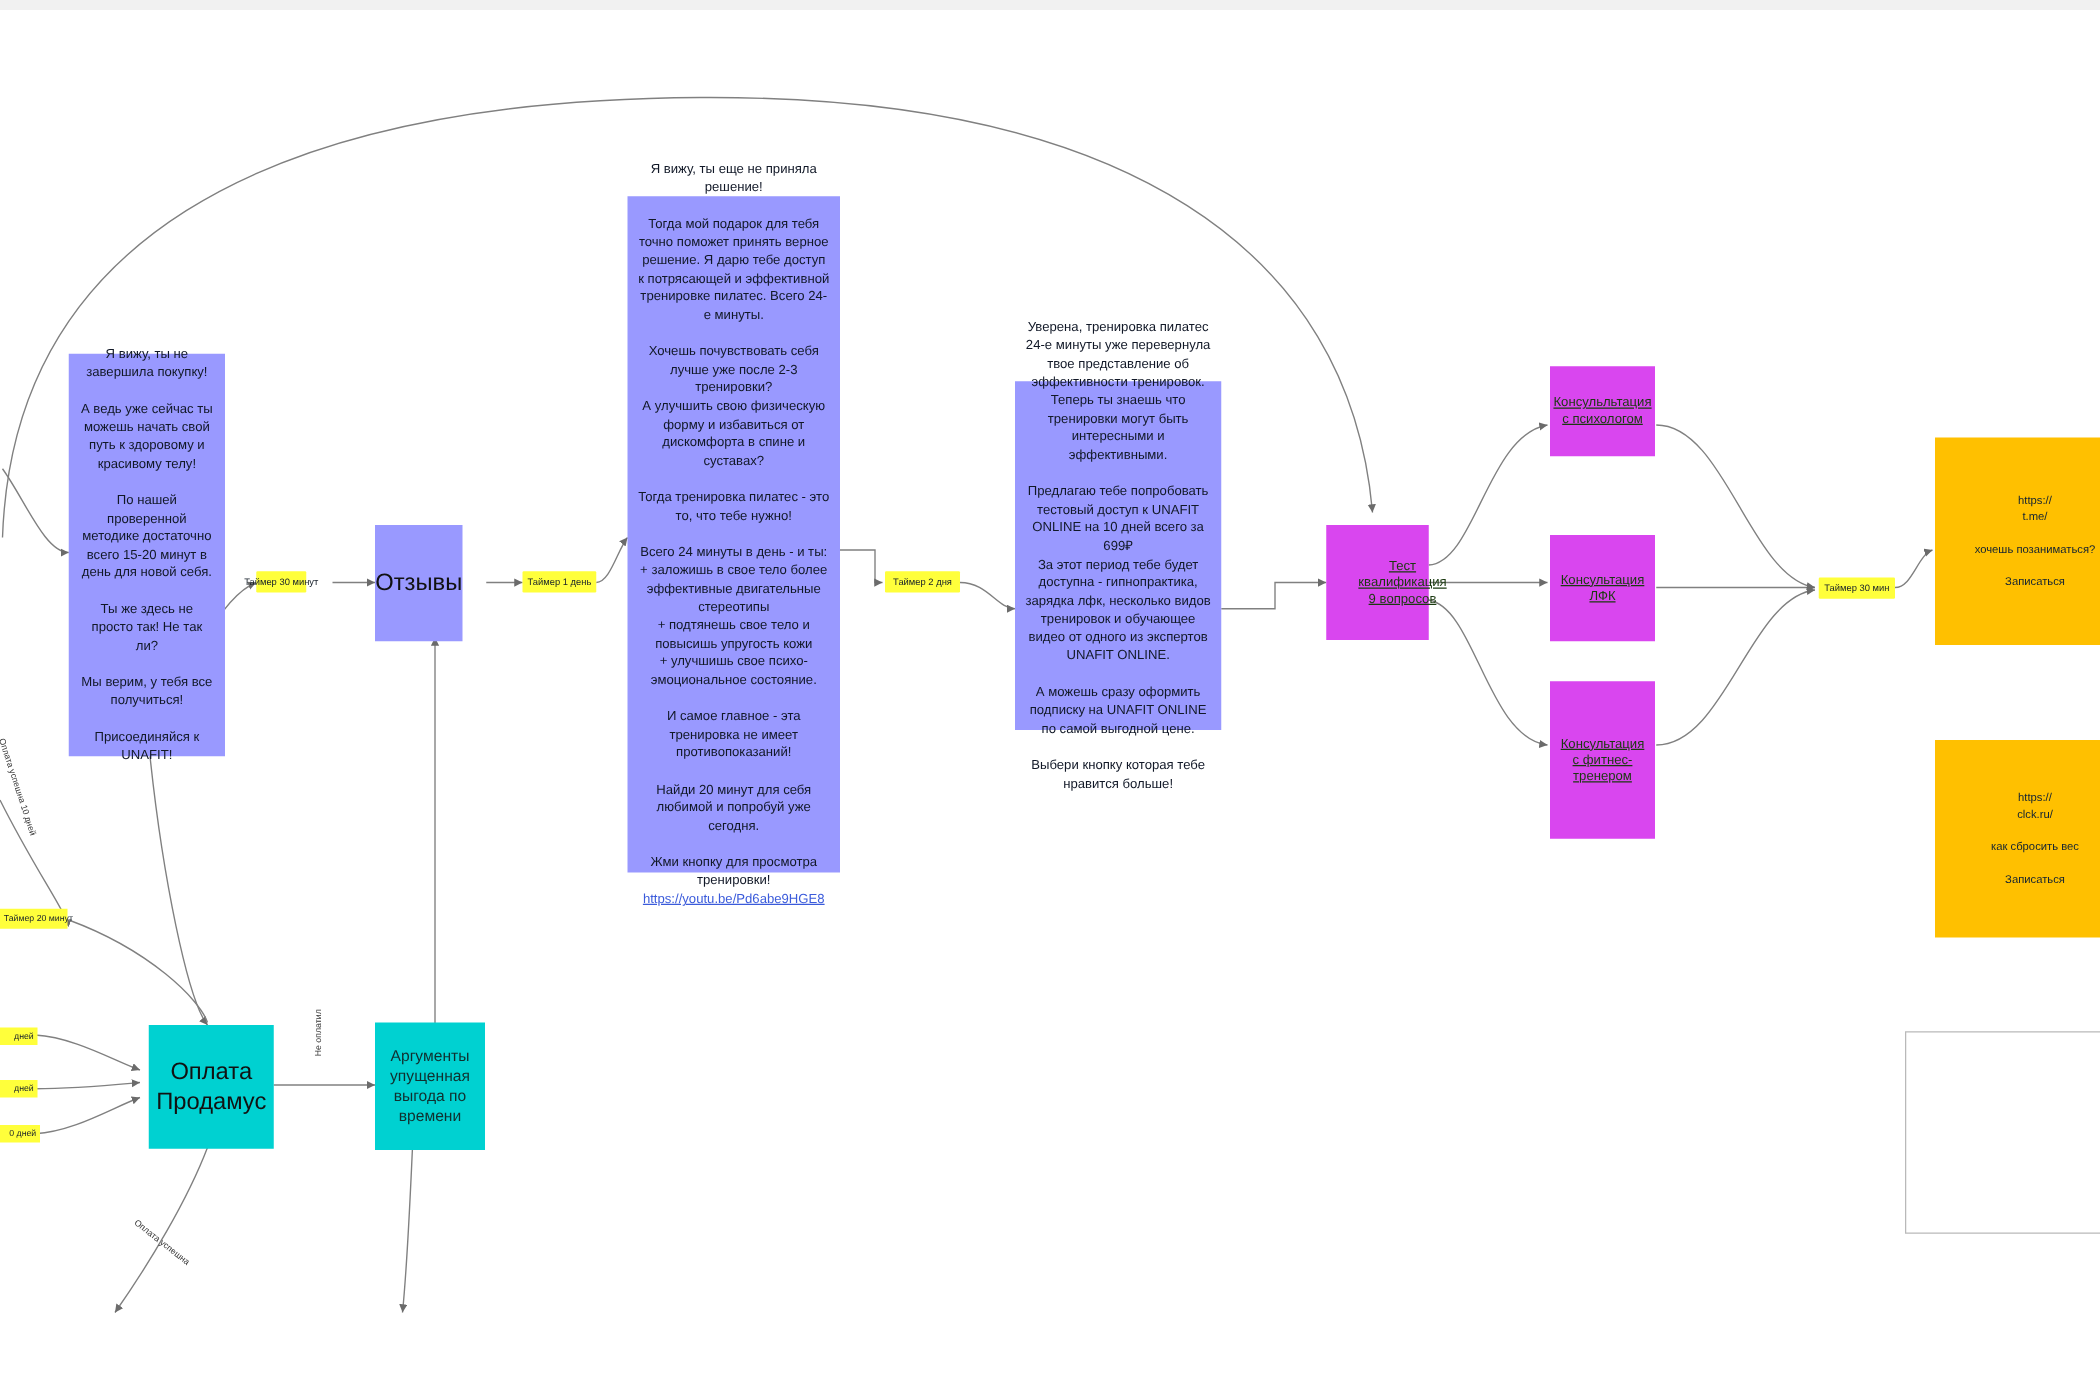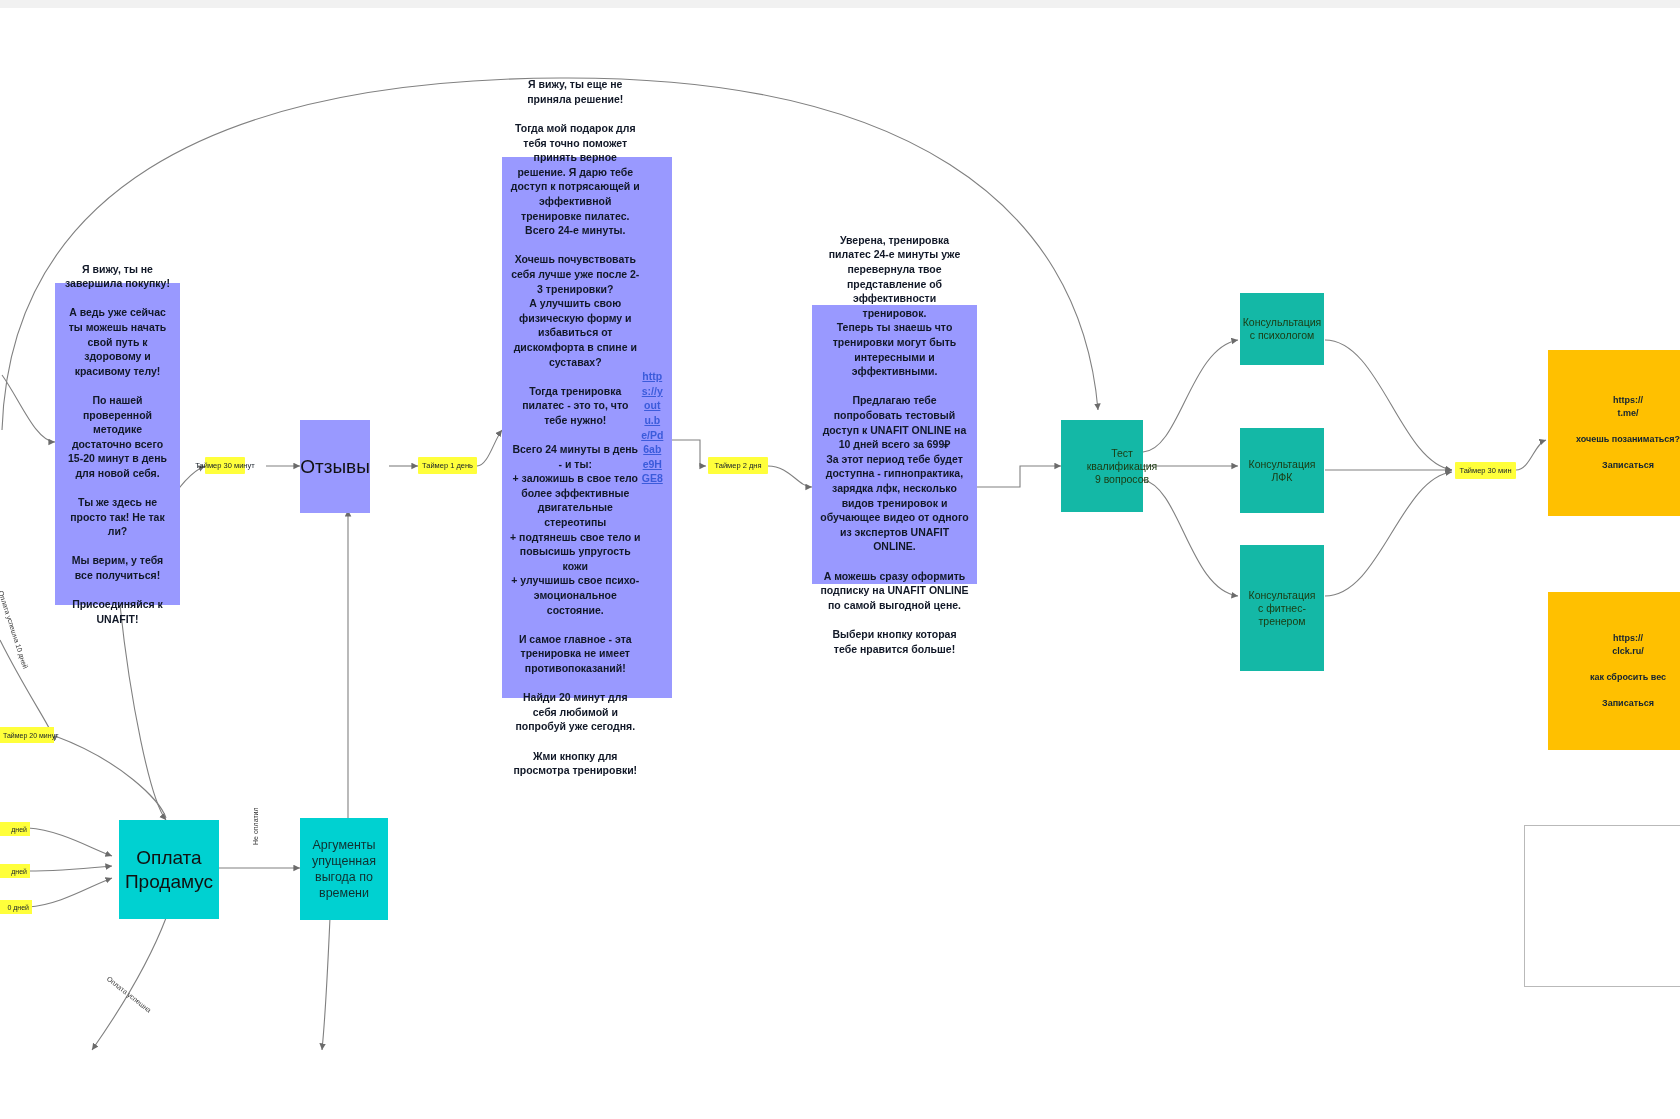--- a/index.html
+++ b/index.html
@@ -4,31 +4,31 @@
 <style>
   html,body{margin:0;padding:0;background:#ffffff;}
   body{width:1680px;height:1119px;overflow:hidden;font-family:"Liberation Sans",sans-serif;}
   #canvas{position:relative;width:1680px;height:1119px;background:#ffffff;overflow:hidden;}
   #topbar{position:absolute;left:0;top:0;width:1680px;height:8px;background:#f1f1f1;}
   svg.edges{position:absolute;left:0;top:0;width:1680px;height:1119px;pointer-events:none;}
   .node{position:absolute;box-sizing:border-box;display:flex;align-items:center;justify-content:center;text-align:center;}
   .purple{background:#9999ff;color:#111827;font-size:10.5px;line-height:14.6px;padding:6px 8px;}
   .purple .body{white-space:pre-line;}
   .cyan{background:#00d1d1;color:#0b2b2b;}
-  .green{background:#14b8a6;color:#1b3a10;font-size:10.5px;line-height:13px;padding:4px 6px;}
+  .green{background:#d946ef;color:#1b3a10;font-size:10.5px;line-height:13px;padding:4px 6px;text-decoration:underline;}
   .orange{background:#ffc000;color:#123;font-size:9px;line-height:13px;padding:4px 6px;}
   .orange .body{white-space:pre-line;}
   .timer{background:#ffff3b;color:#17202a;font-size:7.5px;line-height:10px;padding:2px 4px;border-radius:1px;white-space:nowrap;}
   .timer-sm{background:#ffff3b;color:#17202a;font-size:7px;line-height:9px;padding:2px 3px;white-space:nowrap;}
   .bigtitle{font-size:19px;line-height:24px;color:#111;}
   .cyan.small{font-size:12.5px;line-height:16px;color:#10302f;}
   .link{color:#3b5bdb;text-decoration:underline;word-break:break-all;}
   .edge-label{position:absolute;font-size:7px;color:#333;white-space:nowrap;background:transparent;}
   .whitebox{position:absolute;background:#ffffff;border:1px solid #b9b9b9;}
-  .vcenter{font-weight:bold;}
+  .vcenter{flex-direction:column;}
 </style>
 </head>
 <body>
 
 <div id="canvas">
 
   <div id="topbar"></div>
 
   <svg class="edges" viewBox="0 0 1680 1119">
     <defs>

